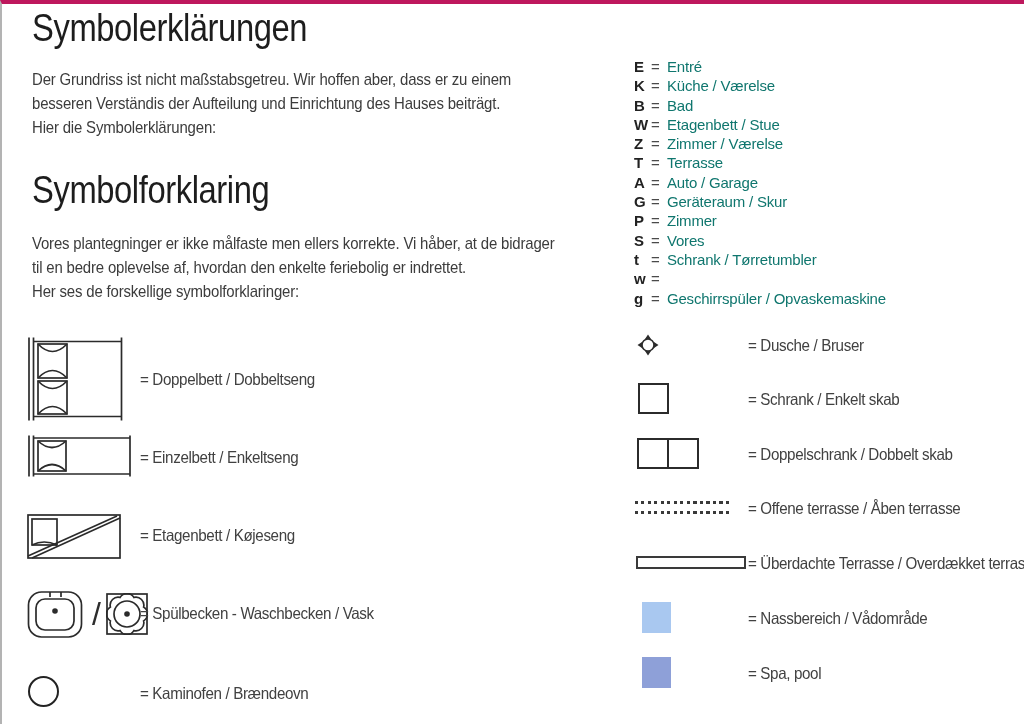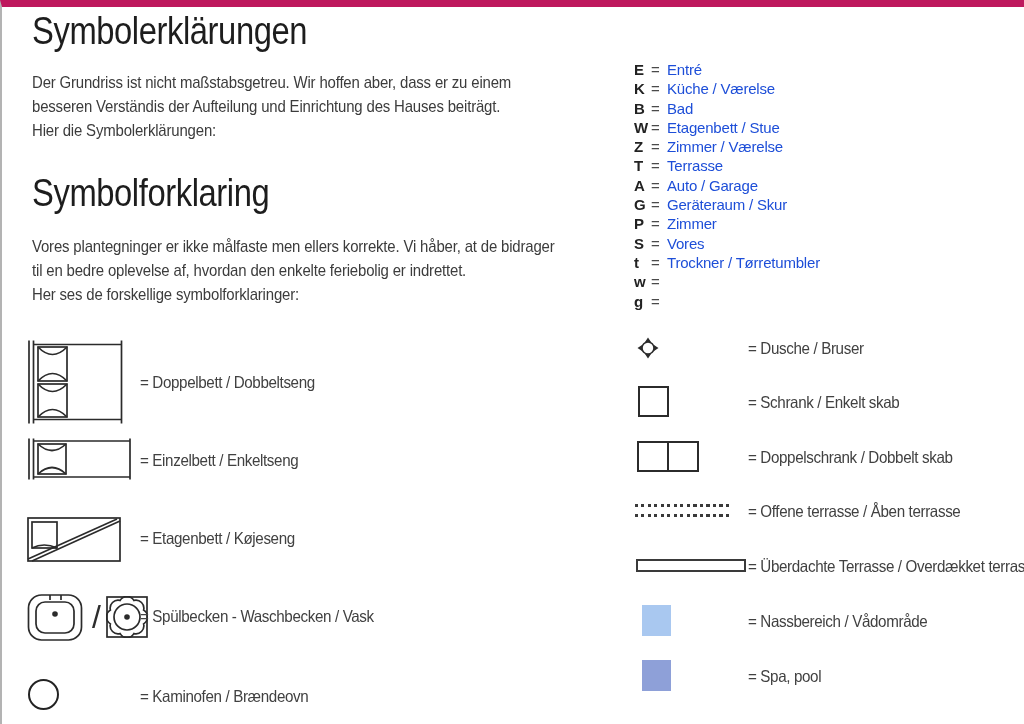--- a/index.html
+++ b/index.html
@@ -1,38 +1,38 @@
 <!DOCTYPE html>
 <html><head>
 <meta charset="utf-8">
 <style>
   html,body { margin:0; padding:0; background:#ffffff; }
   .page {
     position:relative; width:1024px; height:724px; background:#fff;
     font-family:"Liberation Sans","DejaVu Sans",sans-serif;
     color:#3c3c3c; overflow:hidden; box-sizing:border-box;
-    border-left:2px solid #b3b3b3; border-top:7px solid #be185d;
+    border-left:2px solid #b3b3b3; border-top:4px solid #be185d;
   }
   .title {
     position:absolute; left:30px; margin:0; font-size:39px; font-weight:400;
     color:#1d1d1d; white-space:nowrap; letter-spacing:-0.5px;
     transform:scaleX(0.84); transform-origin:0 0; line-height:44px;
   }
   .intro {
     position:absolute; left:30px; font-size:17px; color:#3c3c3c;
     letter-spacing:-0.2px; transform:scaleX(0.88); transform-origin:0 0;
   }
   .intro div { height:24px; line-height:24px; white-space:nowrap; }
 
   
   .abbr { position:absolute; left:632px; top:53px; font-size:15px; }
   .abbr-row { display:flex; height:19.3px; line-height:19.3px; }
   .abbr-key { width:17px; font-weight:700; color:#222; }
   .abbr-eq { width:16px; color:#4a4a4a; }
-  .abbr-label { color:#1d4ed8; letter-spacing:-0.2px; white-space:nowrap; }
+  .abbr-label { color:#0f766e; letter-spacing:-0.2px; white-space:nowrap; }
 
   
   .lg-label {
     position:absolute; font-size:16.5px; line-height:20px; color:#414141;
     white-space:nowrap; letter-spacing:-0.4px; transform:scaleX(0.92);
     transform-origin:0 0;
   }
 
   .abs { position:absolute; }
   svg { display:block; }
@@ -129,29 +129,30 @@
         <span class="abbr-label">Zimmer</span>
       </div>
     <div class="abbr-row">
         <span class="abbr-key">S</span>
         <span class="abbr-eq">=</span>
         <span class="abbr-label">Vores</span>
       </div>
     <div class="abbr-row">
         <span class="abbr-key">t</span>
         <span class="abbr-eq">=</span>
-        <span class="abbr-label">Trockner / Tørretumbler</span>
+        <span class="abbr-label">Schrank / Tørretumbler</span>
       </div>
     <div class="abbr-row">
         <span class="abbr-key">w</span>
         <span class="abbr-eq">=</span>
       </div>
     <div class="abbr-row">
         <span class="abbr-key">g</span>
         <span class="abbr-eq">=</span>
+        <span class="abbr-label">Geschirrspüler / Opvaskemaskine</span>
       </div>
   </div>
 
   <div class="abs" style="left:25px; top:333px;">
     <svg width="97" height="84" viewBox="0 0 97 84">
       <g fill="none" stroke="#2b2b2b" stroke-width="1.7">
         <line x1="2" y1="0.5" x2="2" y2="83.5"></line>
         <line x1="6.5" y1="0.5" x2="6.5" y2="83.5"></line>
         <path d="M6.5 4.5 H94.5 M6.5 79.5 H94.5"></path>
         <line x1="94.5" y1="0.5" x2="94.5" y2="83.5"></line>

